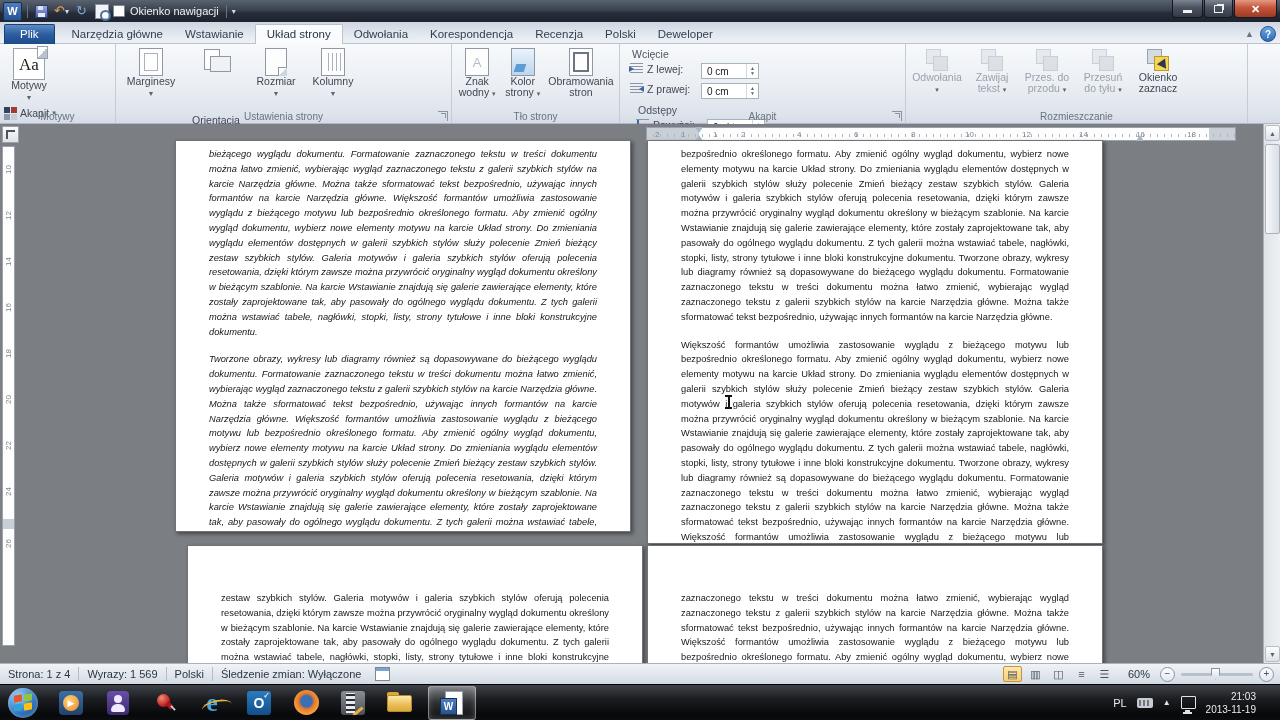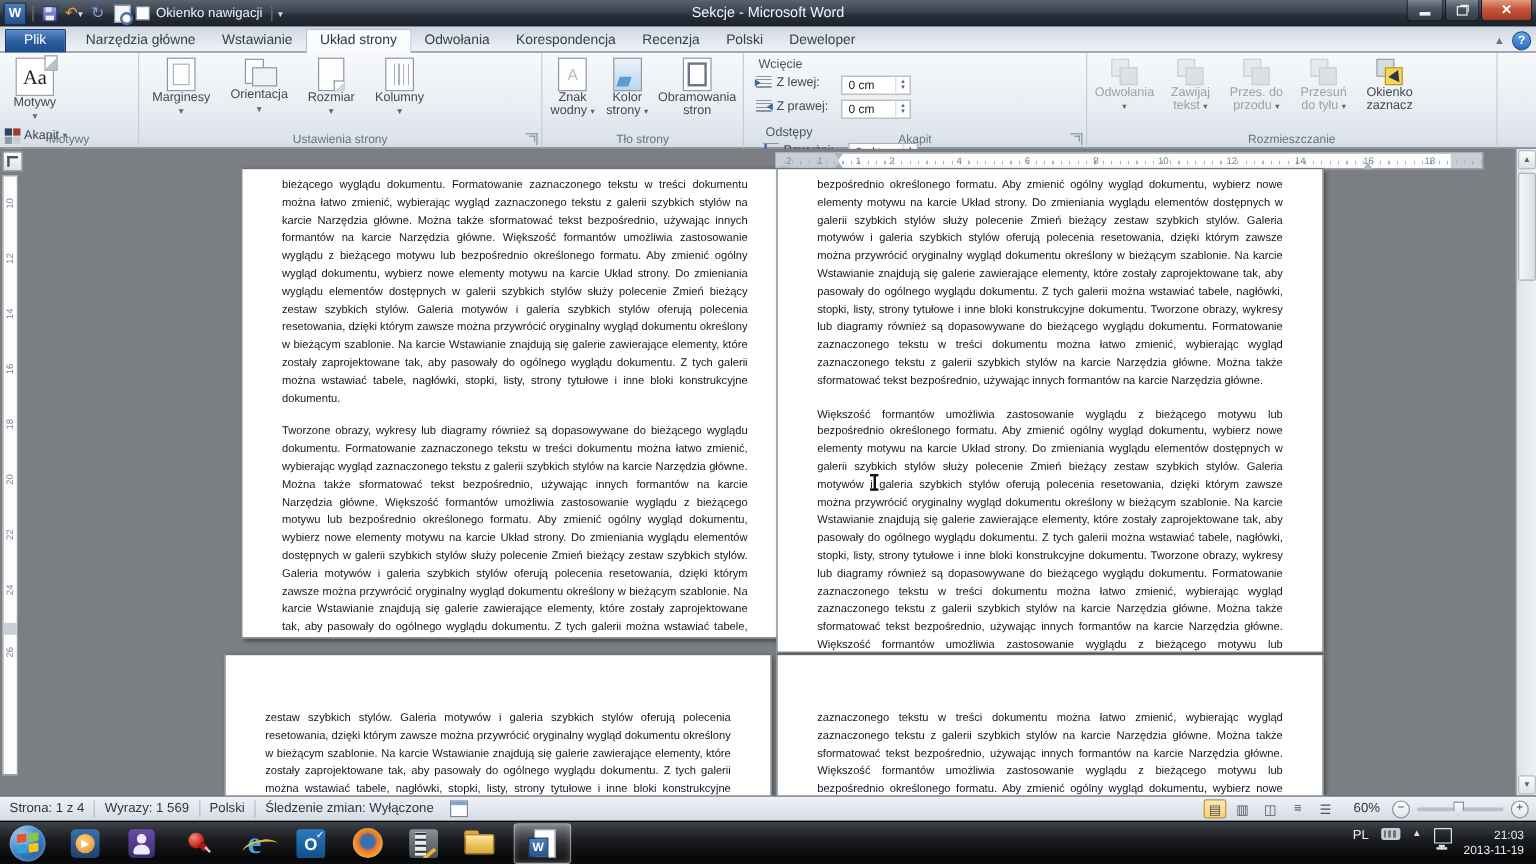--- a/index.html
+++ b/index.html
@@ -186,21 +186,21 @@
   .folder .back{position:absolute;left:0;top:0;width:12px;height:6px;border-radius:2px 2px 0 0;background:#d9a93c;}
   .folder .front{position:absolute;left:0;top:3px;width:25px;height:17px;border-radius:2px;
     background:linear-gradient(#fce9a8,#e9bd55 60%,#d9a93c);border:1px solid #b98a2a;box-sizing:border-box;}
   .wordtask{width:46px;height:32px;margin-left:14px;border-radius:3px;border:1px solid rgba(255,255,255,.45);
     background:linear-gradient(rgba(255,255,255,.32),rgba(255,255,255,.10) 50%,rgba(255,255,255,.05));
     display:flex;align-items:center;justify-content:center;box-shadow:inset 0 0 6px rgba(255,255,255,.25);}
   .wicon{position:relative;width:24px;height:24px;}
   .wicon .sheet{position:absolute;right:1px;top:0;width:16px;height:22px;background:#fff;border:1px solid #9aa1aa;}
   .wicon .wsq{position:absolute;left:0;bottom:0;width:15px;height:15px;background:linear-gradient(#4f7ec0,#25528f);border:1px solid #17304f;
     color:#fff;font-size:10px;font-weight:bold;display:flex;align-items:center;justify-content:center;}
-  .tray{margin-left:auto;display:flex;gap:10px;padding-right:10px;color:#e8ecf1;font-size:11px;}
+  .tray{margin-left:auto;display:flex;align-items:center;gap:10px;padding-right:24px;color:#e8ecf1;font-size:11px;}
   .kbd{width:16px;height:10px;border-radius:2px;background:#c9cdd3;position:relative;}
   .kbd:after{content:"";position:absolute;left:2px;top:2px;right:2px;bottom:2px;
     background:repeating-linear-gradient(90deg,#70757c 0 2px,transparent 2px 4px);}
   .traycaret{font-size:8px;color:#dfe3e8;}
   .net{width:13px;height:11px;border:1px solid #dfe3e8;border-radius:1px;position:relative;}
   .net:after{content:"";position:absolute;left:3px;bottom:-4px;width:5px;height:2px;background:#dfe3e8;box-shadow:-2px 2px 0 #dfe3e8,2px 2px 0 #dfe3e8;}
   .clock{text-align:right;line-height:13px;font-size:10px;}
 </style>
 </head>
 <body>
@@ -222,21 +222,20 @@
           <span class="redo-glyph">↻</span>
         </div>
       <div class="qbtn">
           <span class="pview"></span>
         </div>
       <span class="qcheck"></span>
       <span class="qat-label">Okienko nawigacji</span>
       <div class="qat-sep"></div>
       <span class="qat-drop">▾</span>
     </div>
-    <div class="win-title">Sekcje - Microsoft Word</div>
     <div class="winbtns">
       <div class="wbtn min">
           <span class="g-min"></span>
         </div>
       <div class="wbtn rest">
           <span class="g-rest"></span>
         </div>
       <div class="wbtn close">
           <span class="g-close">✕</span>
         </div>
@@ -294,21 +293,21 @@
       <div class="glabel">Motywy</div>
     </div>
 
     <div class="rgroup" style="width:336px;">
       <div style="display:flex;align-items:flex-start;">
         <div class="bb" style="width:60px;">
           <span class="ic i-page i-margins"></span>
           <span>Marginesy</span>
           <span class="drop">▼</span>
         </div>
-        <div class="bb" style="width:58px;">
+        <div class="bb" style="width:58px;gap:41px;">
           <span class="ic i-orient">
               <span class="p1"></span>
               <span class="p2"></span>
             </span>
           <span>Orientacja</span>
           <span class="drop">▼</span>
         </div>
         <div class="bb" style="width:50px;">
           <span class="ic i-page i-size"></span>
           <span>Rozmiar</span>
@@ -470,21 +469,21 @@
       <span class="num" style="top:110px;">14</span>
       <span class="num" style="top:156px;">16</span>
       <span class="num" style="top:202px;">18</span>
       <span class="num" style="top:248px;">20</span>
       <span class="num" style="top:294px;">22</span>
       <span class="num" style="top:340px;">24</span>
       <div class="gap" style="top:372px;"></div>
       <span class="num" style="top:392px;">26</span>
     </div>
 
-    <div class="page" style="left:201px;top:16px;height:392px;">
+    <div class="page" style="left:175px;top:16px;height:392px;font-style:italic;">
       <div class="ptext" style="padding-top:6px;">
         <p>bieżącego wyglądu dokumentu.  Formatowanie zaznaczonego tekstu w treści dokumentu można łatwo zmienić, wybierając wygląd zaznaczonego tekstu z galerii szybkich stylów na karcie Narzędzia główne. Można także sformatować tekst bezpośrednio, używając innych formantów na karcie Narzędzia główne. Większość formantów umożliwia zastosowanie wyglądu z bieżącego motywu lub bezpośrednio określonego formatu. Aby zmienić ogólny wygląd dokumentu, wybierz nowe elementy motywu na karcie Układ strony. Do zmieniania wyglądu elementów dostępnych w galerii szybkich stylów służy polecenie Zmień bieżący zestaw szybkich stylów. Galeria motywów i galeria szybkich stylów oferują polecenia resetowania, dzięki którym zawsze można przywrócić oryginalny wygląd dokumentu określony w bieżącym szablonie. Na karcie Wstawianie znajdują się galerie zawierające elementy, które zostały zaprojektowane tak, aby pasowały do ogólnego wyglądu dokumentu. Z tych galerii można wstawiać tabele, nagłówki, stopki, listy, strony tytułowe i inne bloki konstrukcyjne dokumentu.</p>
         <p>Tworzone obrazy, wykresy lub diagramy również są dopasowywane do bieżącego wyglądu dokumentu.  Formatowanie zaznaczonego tekstu w treści dokumentu można łatwo zmienić, wybierając wygląd zaznaczonego tekstu z galerii szybkich stylów na karcie Narzędzia główne. Można także sformatować tekst bezpośrednio, używając innych formantów na karcie Narzędzia główne. Większość formantów umożliwia zastosowanie wyglądu z bieżącego motywu lub bezpośrednio określonego formatu. Aby zmienić ogólny wygląd dokumentu, wybierz nowe elementy motywu na karcie Układ strony. Do zmieniania wyglądu elementów dostępnych w galerii szybkich stylów służy polecenie Zmień bieżący zestaw szybkich stylów. Galeria motywów i galeria szybkich stylów oferują polecenia resetowania, dzięki którym zawsze można przywrócić oryginalny wygląd dokumentu określony w bieżącym szablonie. Na karcie Wstawianie znajdują się galerie zawierające elementy, które zostały zaprojektowane tak, aby pasowały do ogólnego wyglądu dokumentu. Z tych galerii można wstawiać tabele, nagłówki, stopki, listy, strony tytułowe i inne bloki konstrukcyjne dokumentu.  Tworzone obrazy, wykresy lub diagramy również są dopasowywane do bieżącego wyglądu dokumentu.</p>
       </div>
     </div>
 
     <div class="page" style="left:647px;top:16px;height:404px;">
       <div class="ptext" style="padding-top:6px;">
         <p>bezpośrednio określonego formatu.  Aby zmienić ogólny wygląd dokumentu, wybierz nowe elementy motywu na karcie Układ strony. Do zmieniania wyglądu elementów dostępnych w galerii szybkich stylów służy polecenie Zmień bieżący zestaw szybkich stylów. Galeria motywów i galeria szybkich stylów oferują polecenia resetowania, dzięki którym zawsze można przywrócić oryginalny wygląd dokumentu określony w bieżącym szablonie. Na karcie Wstawianie znajdują się galerie zawierające elementy, które zostały zaprojektowane tak, aby pasowały do ogólnego wyglądu dokumentu. Z tych galerii można wstawiać tabele, nagłówki, stopki, listy, strony tytułowe i inne bloki konstrukcyjne dokumentu. Tworzone obrazy, wykresy lub diagramy również są dopasowywane do bieżącego wyglądu dokumentu. Formatowanie zaznaczonego tekstu w treści dokumentu można łatwo zmienić, wybierając wygląd zaznaczonego tekstu z galerii szybkich stylów na karcie Narzędzia główne. Można także sformatować tekst bezpośrednio, używając innych formantów na karcie Narzędzia główne.</p>
         <p>Większość formantów umożliwia zastosowanie wyglądu z bieżącego motywu lub bezpośrednio określonego formatu. Aby zmienić ogólny wygląd dokumentu, wybierz nowe elementy motywu na karcie Układ strony. Do zmieniania wyglądu elementów dostępnych w galerii szybkich stylów służy polecenie Zmień bieżący zestaw szybkich stylów. Galeria motywów i galeria szybkich stylów oferują polecenia resetowania, dzięki którym zawsze można przywrócić oryginalny wygląd dokumentu określony w bieżącym szablonie. Na karcie Wstawianie znajdują się galerie zawierające elementy, które zostały zaprojektowane tak, aby pasowały do ogólnego wyglądu dokumentu. Z tych galerii można wstawiać tabele, nagłówki, stopki, listy, strony tytułowe i inne bloki konstrukcyjne dokumentu.  Tworzone obrazy, wykresy lub diagramy również są dopasowywane do bieżącego wyglądu dokumentu. Formatowanie zaznaczonego tekstu w treści dokumentu można łatwo zmienić, wybierając wygląd zaznaczonego tekstu z galerii szybkich stylów na karcie Narzędzia główne. Można także sformatować tekst bezpośrednio, używając innych formantów na karcie Narzędzia główne. Większość formantów umożliwia zastosowanie wyglądu z bieżącego motywu lub bezpośrednio określonego formatu.</p>

